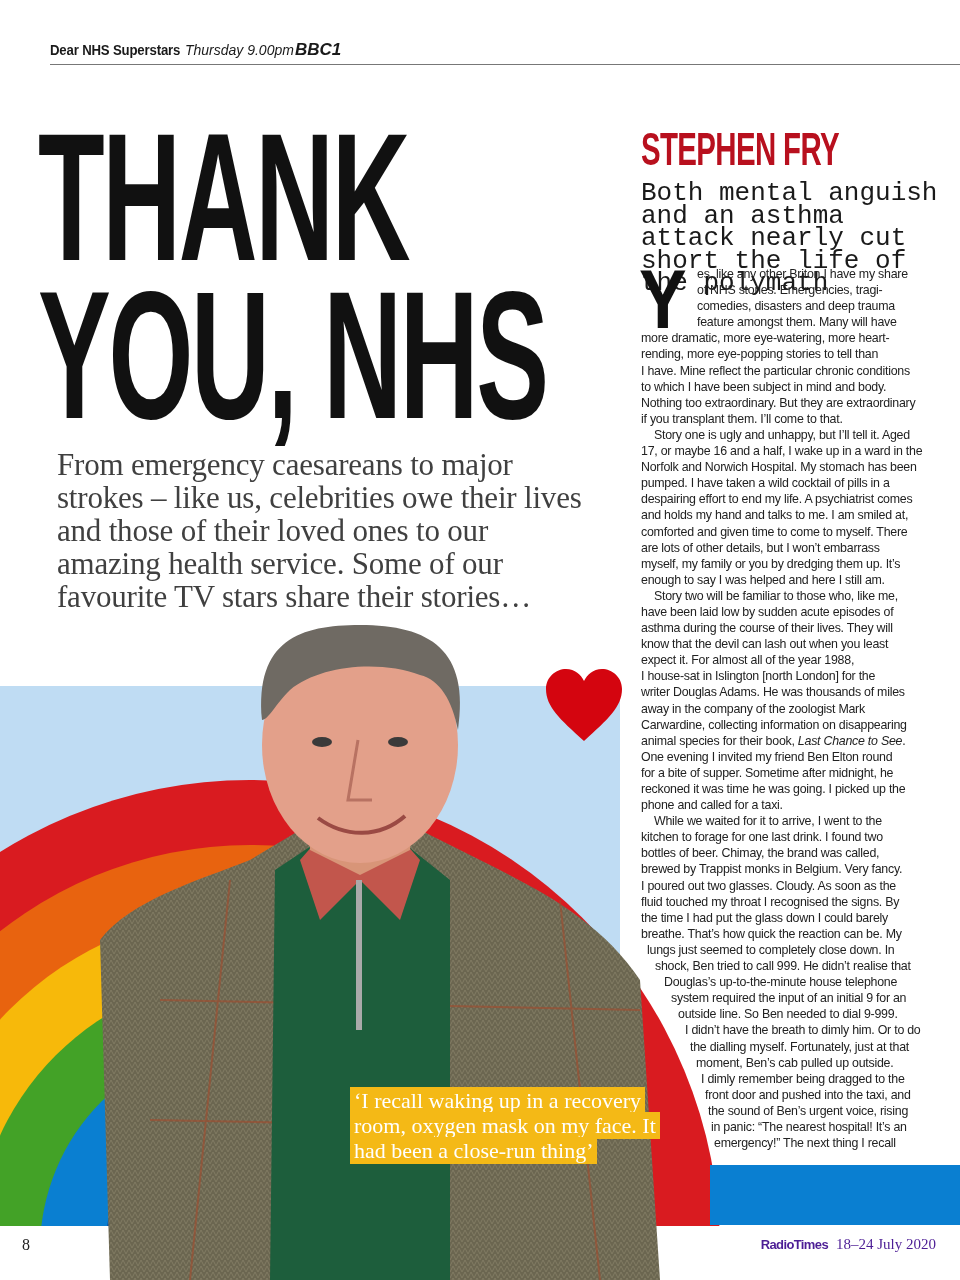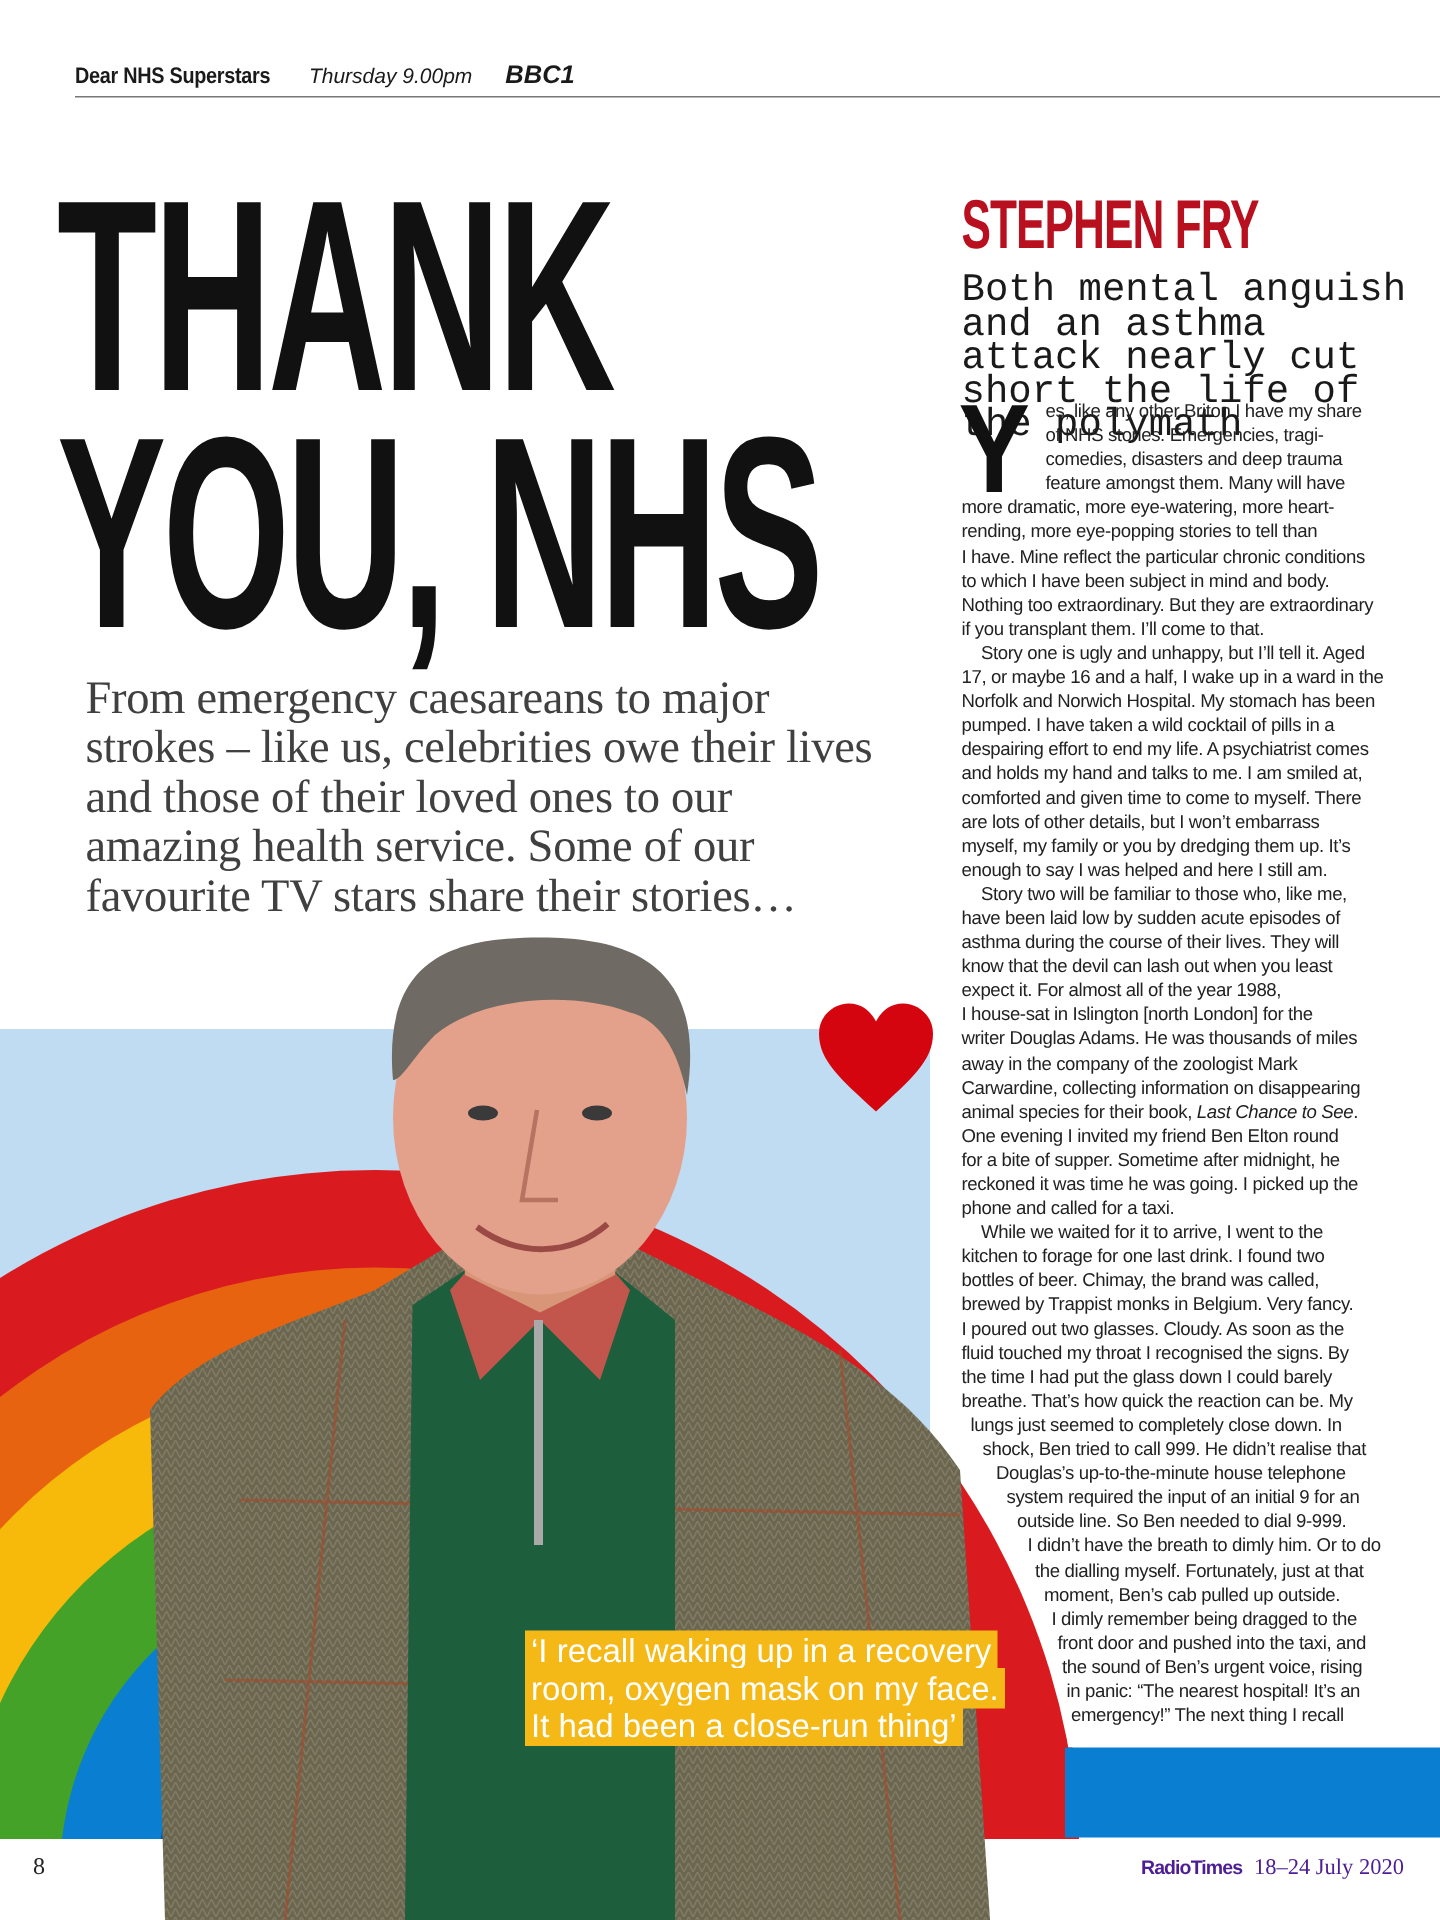--- a/index.html
+++ b/index.html
@@ -1,19 +1,19 @@
 <!DOCTYPE html>
 <html><head>
 <meta charset="utf-8">
 <style>
   html, body { margin:0; padding:0; }
   body { width:960px; height:1280px; position:relative; overflow:hidden; background:#ffffff; font-family:"Liberation Sans", sans-serif; color:#1a1a1a; }
 
   
-  .topbar { position:absolute; left:50px; top:40px; right:0; height:24px; border-bottom:1.5px solid #777; display:flex; align-items:baseline; gap:22px;text-align:center; }
+  .topbar { position:absolute; left:50px; top:40px; right:0; height:24px; border-bottom:1.5px solid #777; display:flex; align-items:baseline; gap:1px;text-align:center; }
   .topbar .section { font-family:"Liberation Sans", sans-serif; font-weight:bold; font-size:15px; letter-spacing:-0.2px; transform:scaleX(0.88); transform-origin:left; }
   .topbar .slot { font-style:italic; font-size:14px; margin-left:-14px; }
   .topbar .channel { font-weight:bold; font-style:italic; font-size:17px; }
 
   
   .headline { position:absolute; left:38px; top:118px; width:560px; font-family:"Liberation Sans", sans-serif; font-weight:bold; font-size:182px; line-height:158px; letter-spacing:-4px; color:#111; transform:scaleX(0.60); transform-origin:left top; white-space:nowrap; }
   .headline span { display:block; }
 
   .standfirst { position:absolute; left:57px; top:448px; width:530px; font-family:"Liberation Serif", serif; font-size:31px; line-height:33px; color:#404040; letter-spacing:-0.2px; }
 
@@ -21,21 +21,21 @@
   .lightblue { position:absolute; left:0; top:686px; width:620px; height:540px; background:#bfdcf3; }
   .rainbow { position:absolute; left:0; top:0; width:960px; height:1280px; pointer-events:none; }
   .heart { position:absolute; left:544px; top:667px; width:80px; height:76px; }
   .bluestrip { position:absolute; left:710px; top:1165px; width:250px; height:60px; background:#0a7fd1; }
   .redstrip { position:absolute; left:660px; top:1165px; width:55px; height:60px; background:#d91b20; }
 
   
   .person { position:absolute; left:0; top:0; width:960px; height:1280px; pointer-events:none; }
 
   .pullquote { position:absolute; left:350px; top:1088px; width:320px; }
-  .pullquote span { background:#f4b916; color:#fff; font-family:Liberation Sans, sans-serif; font-size:22px; line-height:25px; padding:1px 4px; box-decoration-break:clone; -webkit-box-decoration-break:clone; }
+  .pullquote span { background:#f4b916; color:#fff; font-family:Liberation Serif, serif; font-size:22px; line-height:25px; padding:1px 4px; box-decoration-break:clone; -webkit-box-decoration-break:clone; }
 
   
   .byline { position:absolute; left:641px; top:124px; font-family:"Liberation Sans", sans-serif; font-weight:bold; font-size:46px; line-height:50px; color:#b8101e; letter-spacing:-1px; transform:scaleX(0.64); transform-origin:left top; white-space:nowrap; }
   .deck { position:absolute; left:641px; top:182px; width:300px; font-family:Liberation Mono, monospace; font-size:26px; line-height:22.5px; color:#1a1a1a; }
 
   .body { position:absolute; left:641px; top:266px; width:300px; font-family:"Liberation Sans", sans-serif; font-size:12.4px; line-height:16.1px; color:#222; letter-spacing:-0.25px; }
   .dropcap { float:left; font-family:"Liberation Sans", sans-serif; font-weight:bold; font-size:84px; line-height:62px; margin:2px 6px 0 -2px; color:#111; transform:scaleX(0.85); transform-origin:left; width:52px; }
   .line { display:block; white-space:nowrap; }
 
   .footer-page { position:absolute; left:22px; top:1236px; font-family:"Liberation Serif", serif; font-size:16px; color:#222; }

